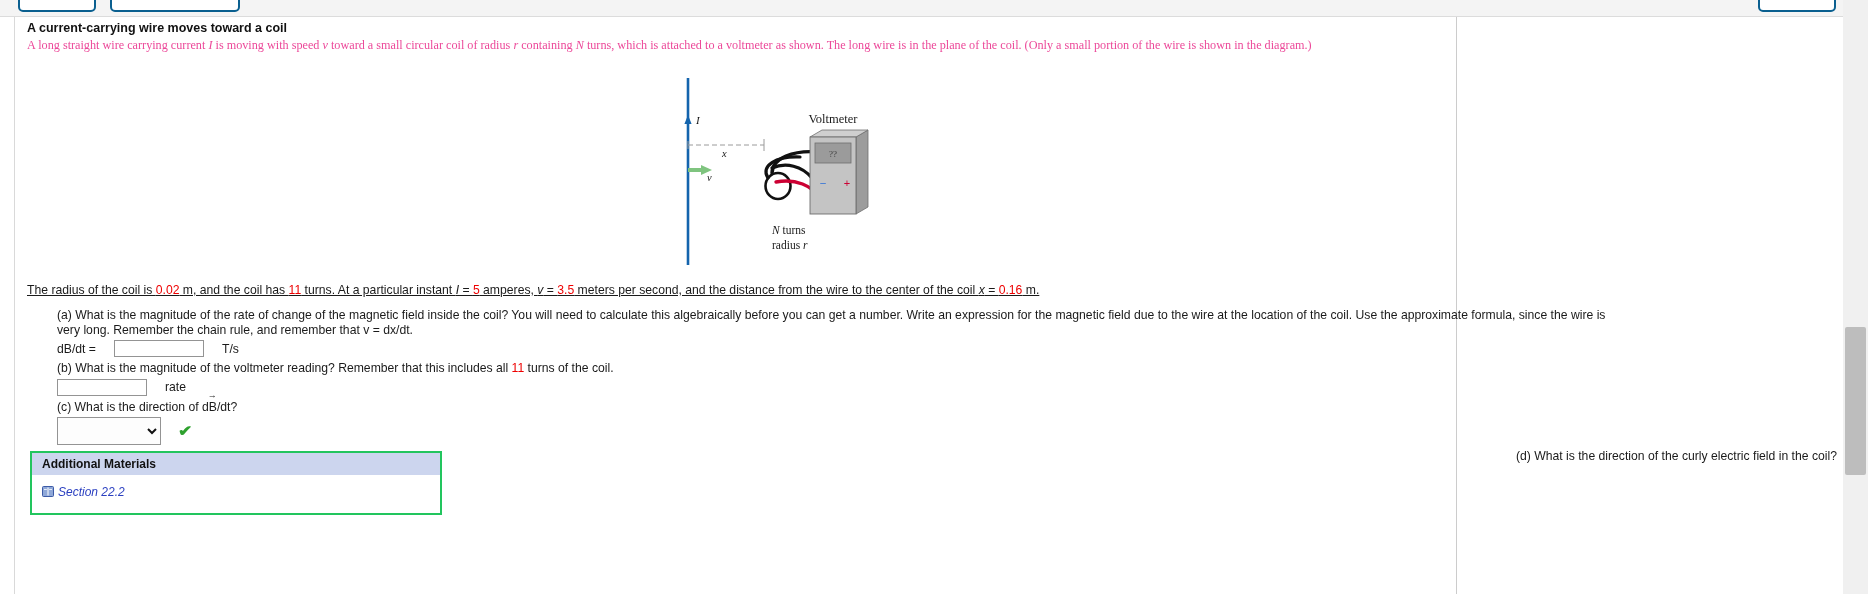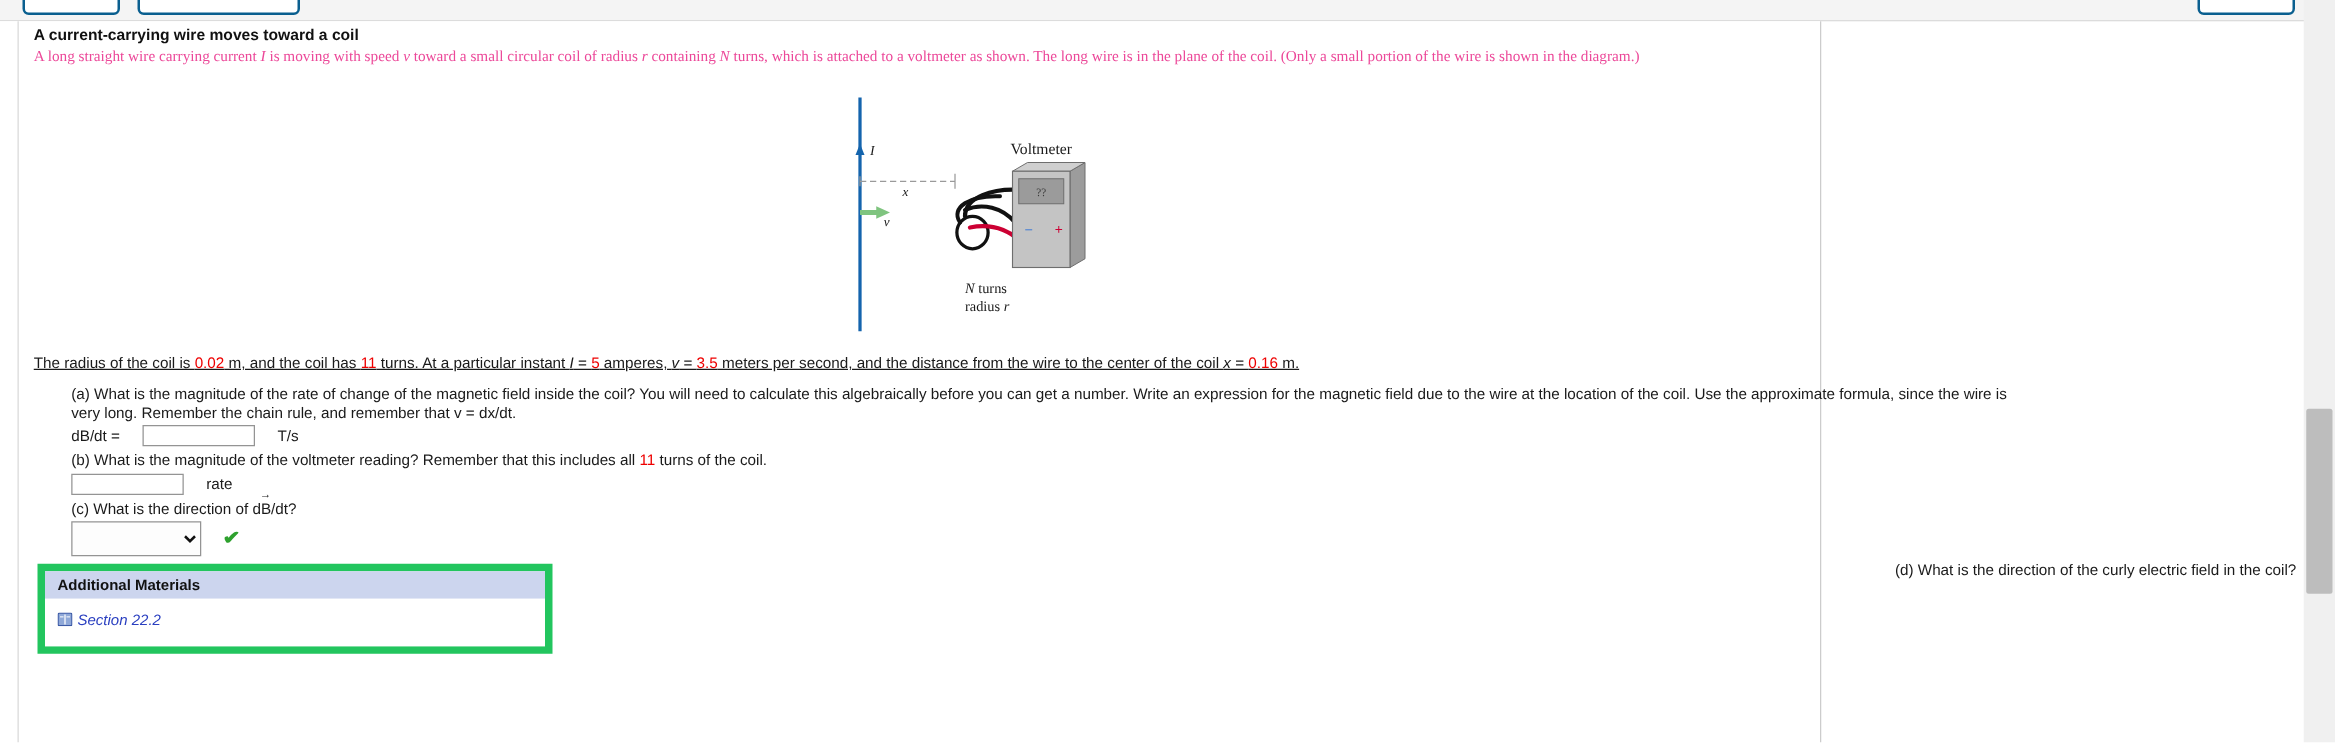--- a/index.html
+++ b/index.html
@@ -151,21 +151,21 @@
     left: -1px; top: -9px;
     font-size: 9px;
     line-height: 9px;
   }
 
   
   .addmat {
     position: absolute;
     left: 30px; top: 434px;
     width: 412px;
-    border: 6px solid #22c55e;
+    border: 2px solid #22c55e;
     box-sizing: border-box;
     background: #fff;
   }
   .addmat-head {
     background: #ccd5ee;
     font-weight: bold;
     font-size: 12px;
     color: #111;
     padding: 4px 8px 4px 10px;
   }

